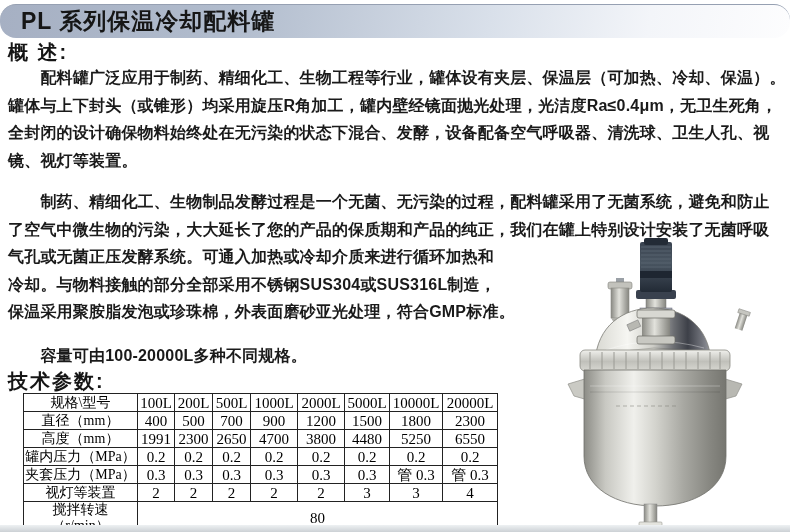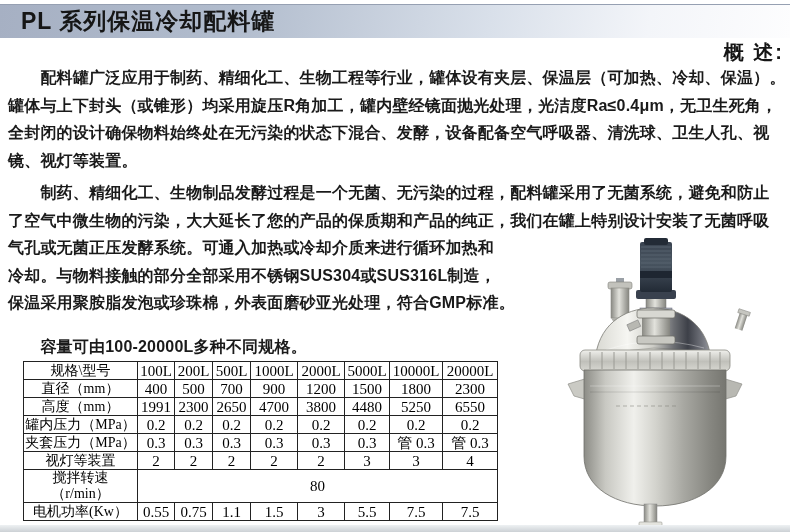--- a/index.html
+++ b/index.html
@@ -9,38 +9,38 @@
     background:#ffffff;
     overflow:hidden;
     font-family:"Liberation Sans","DejaVu Sans",sans-serif;
     color:#111111;
   }
   
   .title-bar{
     position:absolute; left:0; top:4px; width:790px; height:34px;
     background:linear-gradient(100deg,#a6b0c3 0%,#b1bccd 30%,#d9e0ea 62%,#f3f5f9 82%,#fdfdfe 100%);
     border-top:1px solid #96a0b2;
-    display:flex; align-items:center;
+    display:flex; align-items:center;border-radius:16px;
   }
   .title-bar .title{
     font-size:23px; font-weight:bold; color:#161616;
     padding-left:21px; letter-spacing:1px;
   }
   
   .content{ position:absolute; left:8px; top:40px; width:776px; }
   .section-heading{
     font-size:20px; font-weight:bold; color:#151515;
-    line-height:24px; letter-spacing:2px;text-align:right;
+    line-height:24px; letter-spacing:2px;
   }
   .para{
     font-size:16px; font-weight:bold; color:#1a1a1a;
     line-height:27.5px; white-space:pre; letter-spacing:0.2px;
   }
   .p1{ }
-  .p2{ margin-top:5px; }
+  .p2{ margin-top:14px; }
   .p3{ margin-top:16px; }
   .heading-specs{ margin-top:1px; line-height:22px; }
   
   table.specs{
     margin-left:15px; margin-top:1px;
     width:474px; table-layout:fixed;
     border-collapse:collapse;
     font-family:"Liberation Serif","DejaVu Serif",serif;
     color:#000;
   }
@@ -70,20 +70,21 @@
   <div class="para p1">　　配料罐广泛应用于制药、精细化工、生物工程等行业，罐体设有夹层、保温层（可加热、冷却、保温）。
 罐体与上下封头（或锥形）均采用旋压R角加工，罐内壁经镜面抛光处理，光洁度Ra≤0.4μm，无卫生死角，
 全封闭的设计确保物料始终处在无污染的状态下混合、发酵，设备配备空气呼吸器、清洗球、卫生人孔、视
 镜、视灯等装置。</div>
   <div class="para p2">　　制药、精细化工、生物制品发酵过程是一个无菌、无污染的过程，配料罐采用了无菌系统，避免和防止
 了空气中微生物的污染，大大延长了您的产品的保质期和产品的纯正，我们在罐上特别设计安装了无菌呼吸
 气孔或无菌正压发酵系统。可通入加热或冷却介质来进行循环加热和
 冷却。与物料接触的部分全部采用不锈钢SUS304或SUS316L制造，
 保温采用聚胺脂发泡或珍珠棉，外表面磨砂亚光处理，符合GMP标准。</div>
   <div class="para p3">　　容量可由100-20000L多种不同规格。</div>
+  <div class="section-heading heading-specs">技术参数:</div>
 
   <table class="specs">
     <colgroup>
       <col style="width:114px">
         <col style="width:37px">
         <col style="width:38px">
         <col style="width:38px">
       <col style="width:47px">
         <col style="width:47px">
         <col style="width:45px">

